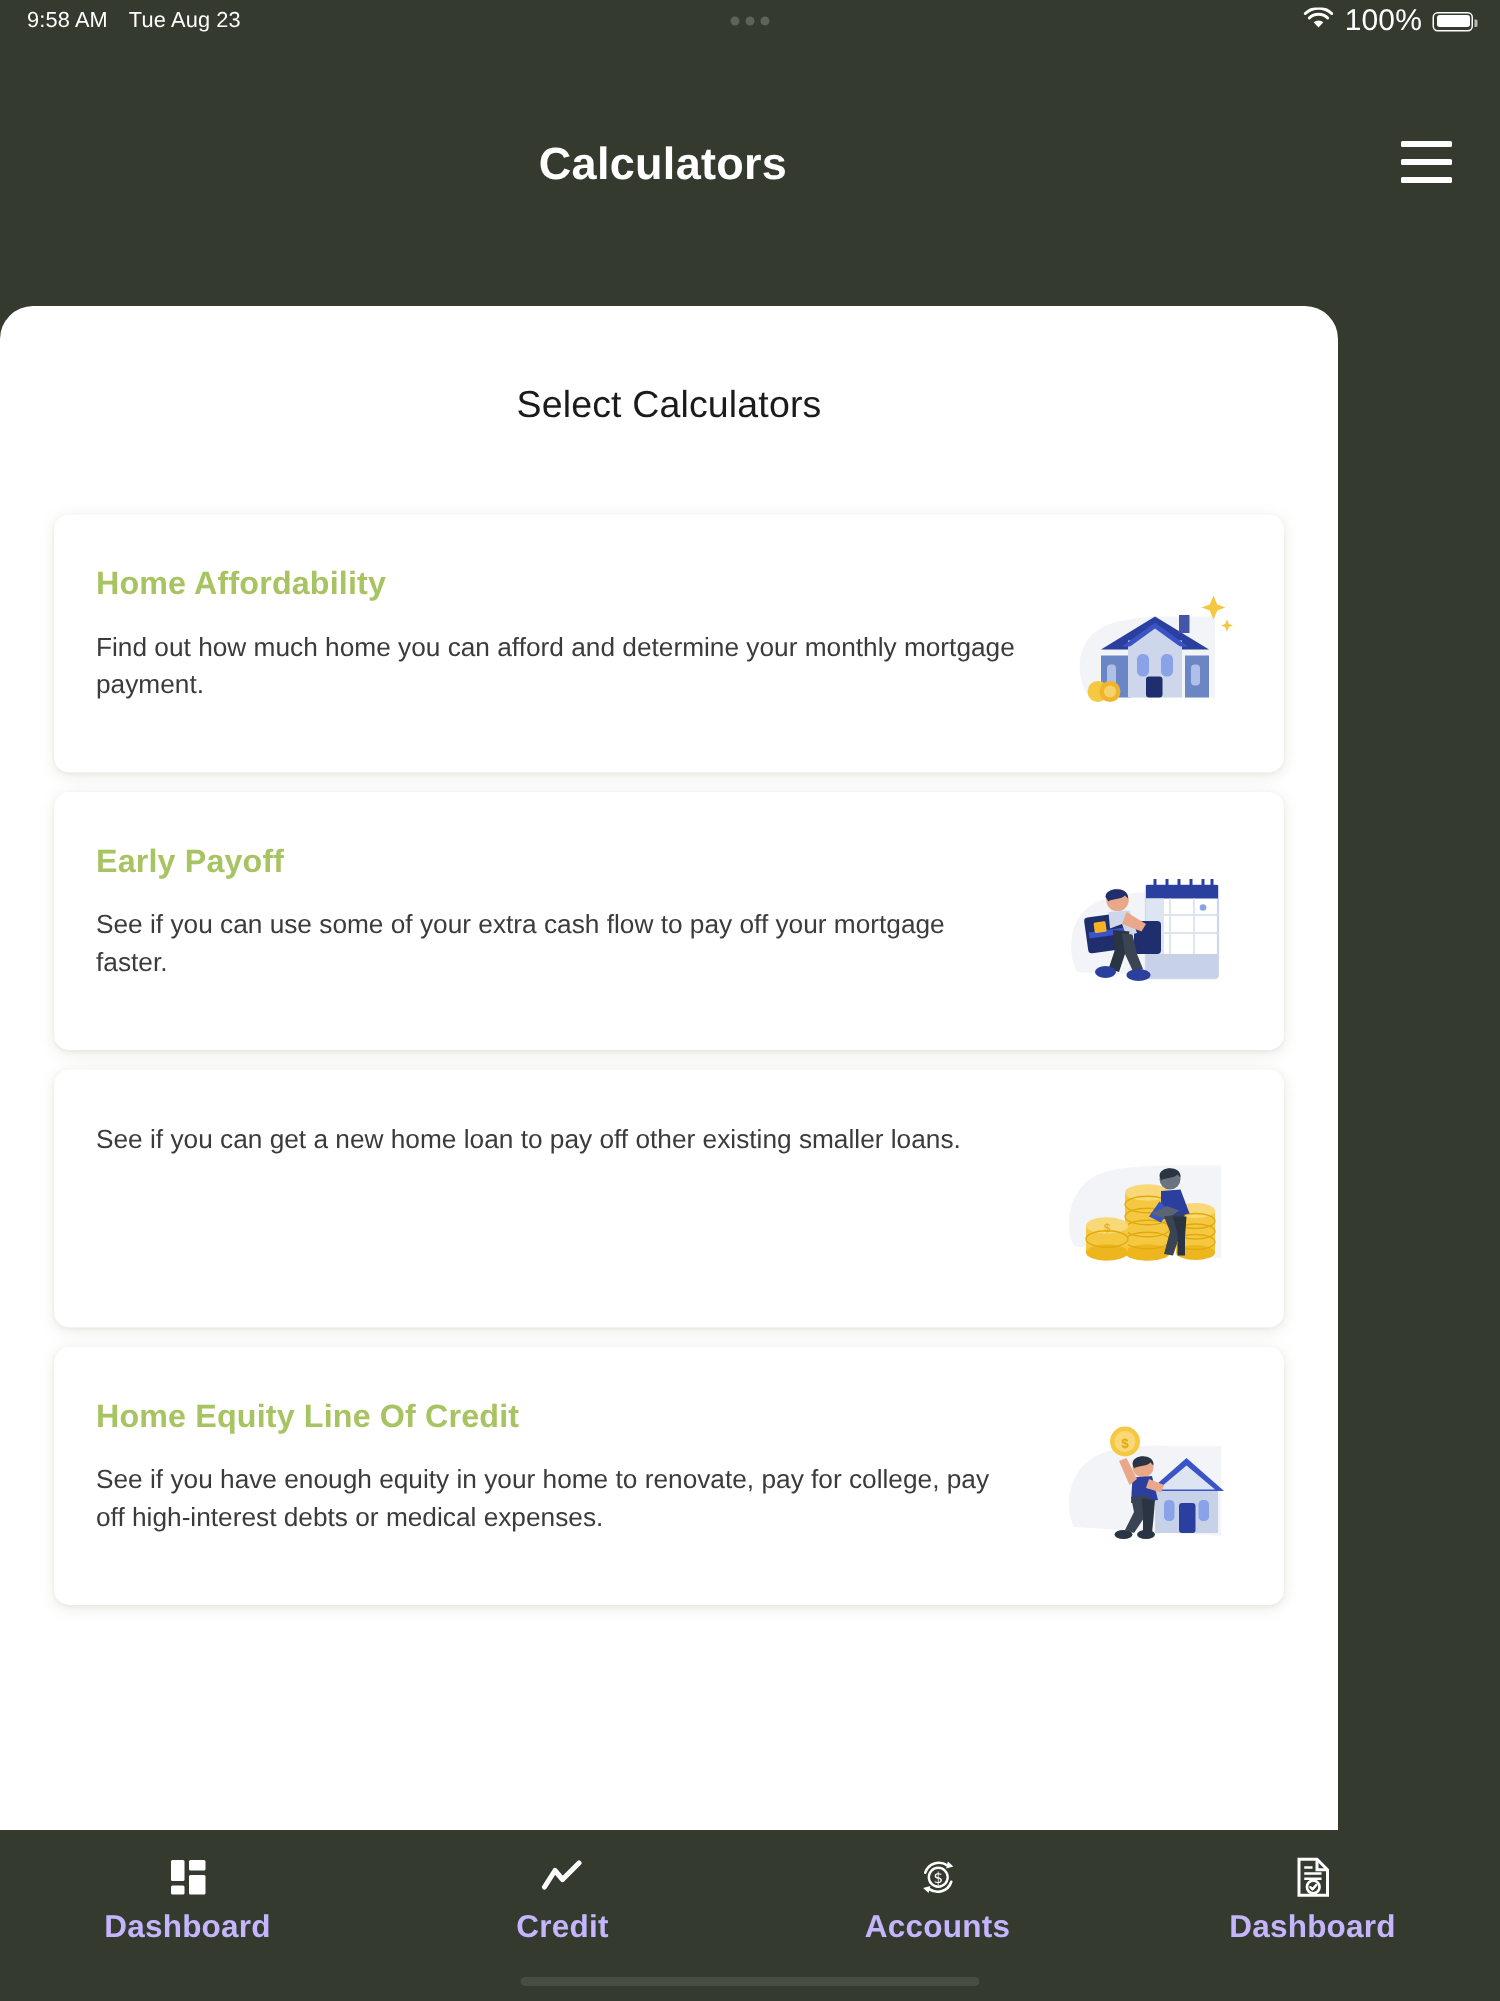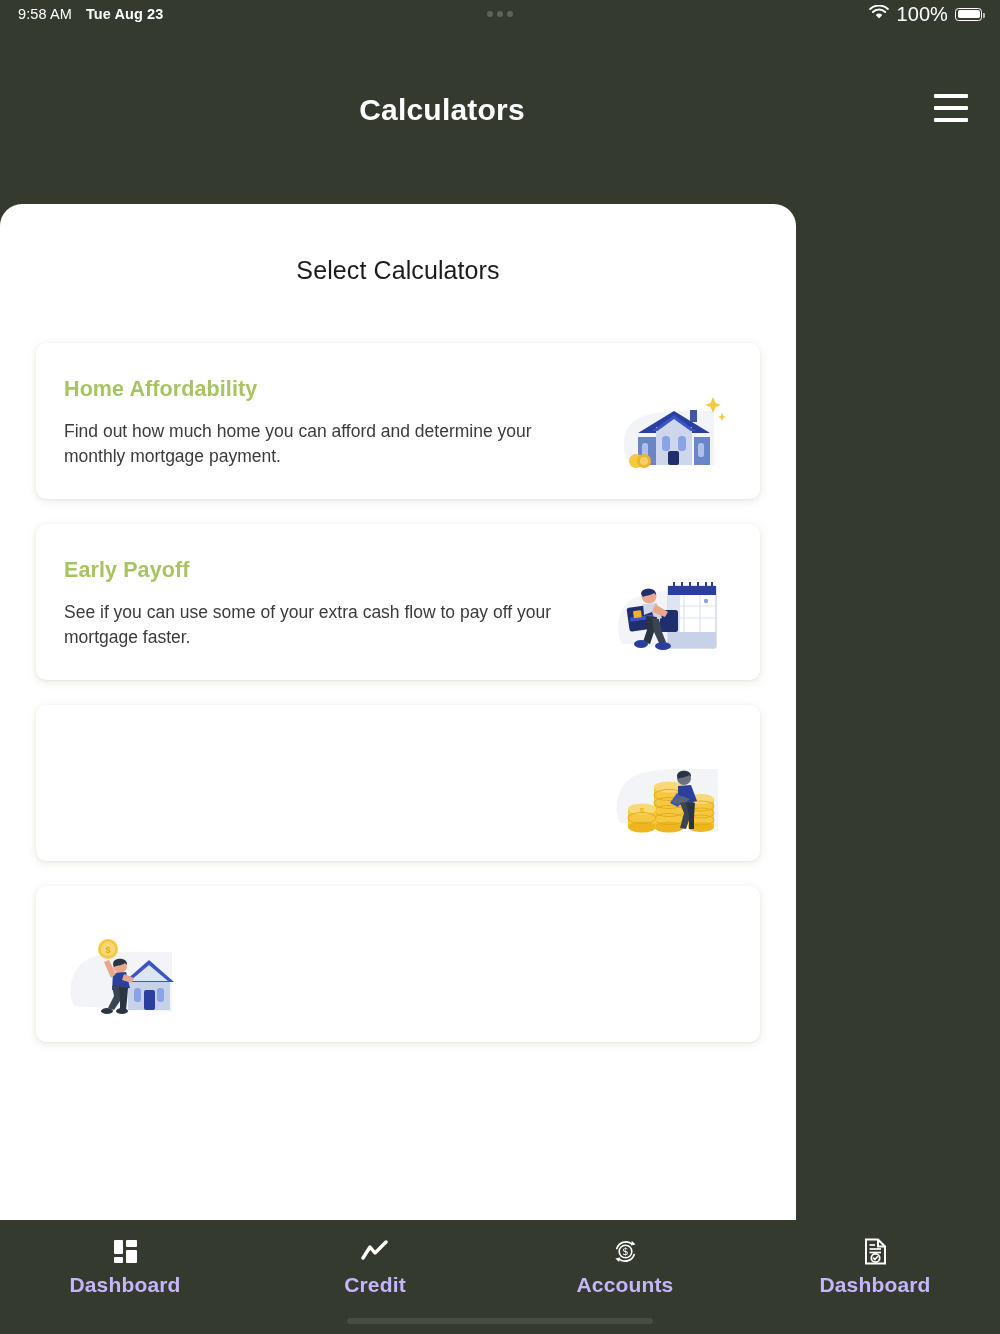--- a/index.html
+++ b/index.html
@@ -25,21 +25,21 @@
     display: flex;
     align-items: center;
     padding: 4px 18px;
     color: #ffffff;
     font-size: 14.5px;
     letter-spacing: 0.1px;
     z-index: 5;
   }
   .status-left { display: flex; align-items: center; gap: 14px; }
   .status-time { font-weight: 500; }
-  .status-date { font-weight: 700; }
+  .status-date { font-weight: 400; }
   .status-center {
     position: absolute;
     left: 0; right: 0;
     display: flex;
     justify-content: center;
     align-items: center;
     gap: 4px;
     pointer-events: none;
   }
   .dot3 {
@@ -109,21 +109,21 @@
     display: block;
     width: 34px; height: 4px;
     background: #ffffff;
     border-radius: 1px;
   }
 
   
   .sheet {
     position: absolute;
     top: 204px; left: 0;
-    width: 796px;
+    width: 892px;
     height: 1018px;
     background: #ffffff;
     border-radius: 22px 22px 0 0;
     overflow: hidden;
   }
   .sheet-title {
     margin-top: 52px;
     text-align: center;
     font-size: 25px;
     color: #1b1b1b;
@@ -134,22 +134,22 @@
   .card-list {
     margin-top: 58px;
     padding: 0 36px;
   }
 
   .calc-card {
     position: relative;
     background: #ffffff;
     border-radius: 10px;
     box-shadow: 0 2px 10px rgba(120,140,80,0.16), 0 1px 3px rgba(0,0,0,0.05);
-    padding: 34px 34px 20px 28px;
-    margin-bottom: 25px;
+    padding: 34px 34px 36px 28px;
+    margin-bottom: 13px;
     min-height: 150px;
     display: flex;
     align-items: flex-start;
     cursor: pointer;
   }
   .card-text { flex: 1; padding-right: 24px; }
   .card-title {
     color: #a8c462;
     font-size: 21.5px;
     font-weight: bold;
@@ -320,20 +320,21 @@
           <path d="M36 46 L47 47 L44 62 L40 74 L33 72 L37 60 Z" fill="#2a3442"></path>
           <path d="M42 48 L49 49 L52 62 L56 72 L50 75 L44 62 Z" fill="#3a4452"></path>
           <ellipse cx="31" cy="74" rx="7" ry="4" fill="#2b3f9e"></ellipse>
           <ellipse cx="53" cy="76" rx="8" ry="4" fill="#2b3f9e"></ellipse>
         </svg>
       </div>
     </div>
 
     <div class="calc-card">
       <div class="card-text">
+        <div class="card-desc">See if you can get a new home loan to pay off other existing smaller loans.</div>
       </div>
       <div class="card-art">
         <svg viewBox="0 0 116 90">
           <path d="M10 72 C2 56 8 32 26 24 C40 18 64 18 82 18 L108 18 L108 80 Z" fill="#f2f4f8"></path>
           <g>
             <rect x="78" y="48" width="26" height="28" fill="#f5c842"></rect>
             <ellipse cx="91" cy="76" rx="13" ry="5" fill="#edb51e"></ellipse>
             <ellipse cx="91" cy="48" rx="13" ry="5" fill="#f8d877"></ellipse>
             <g stroke="#e2a90f" stroke-width="0.9" fill="none">
               <ellipse cx="91" cy="55" rx="13" ry="5"></ellipse>
@@ -366,20 +367,24 @@
           <path d="M68 35 L81 34 L87 50 L68 54 Z" fill="#2b3f9e"></path>
           <path d="M67 42 L60 52 L68 56 L74 48 Z" fill="#3a53c7"></path>
           <path d="M61 50 L72 45 L80 48 L72 54 Z" fill="#5a6472"></path>
           <path d="M70 52 L84 50 L80 66 L76 78 L70 77 L74 62 Z" fill="#3a4452"></path>
           <path d="M76 52 L85 52 L84 66 L84 78 L79 78 L79 64 Z" fill="#2a3442"></path>
         </svg>
       </div>
     </div>
 
     <div class="calc-card">
+      <div class="card-text">
+        <div class="card-title">Home Equity Line Of Credit</div>
+        <div class="card-desc">See if you have enough equity in your home to renovate, pay for college, pay off high-interest debts or medical expenses.</div>
+      </div>
       <div class="card-art">
         <svg viewBox="0 0 116 90">
           <path d="M10 74 C2 58 8 34 26 26 C42 18 68 20 86 20 L108 20 L108 80 Z" fill="#f2f4f8"></path>
           <rect x="64" y="48" width="42" height="30" fill="#c7d2e8"></rect>
           <polygon points="85,28 110,50 60,50" fill="#3a53c7"></polygon>
           <polygon points="85,33 104,49 66,49" fill="#dde4f2"></polygon>
           <rect x="70" y="56" width="7" height="14" rx="3" fill="#8aa3e8"></rect>
           <rect x="93" y="56" width="7" height="14" rx="3" fill="#8aa3e8"></rect>
           <rect x="80" y="58" width="11" height="20" rx="2" fill="#2b3f9e"></rect>
           <circle cx="44" cy="17" r="10" fill="#f5c842"></circle>

